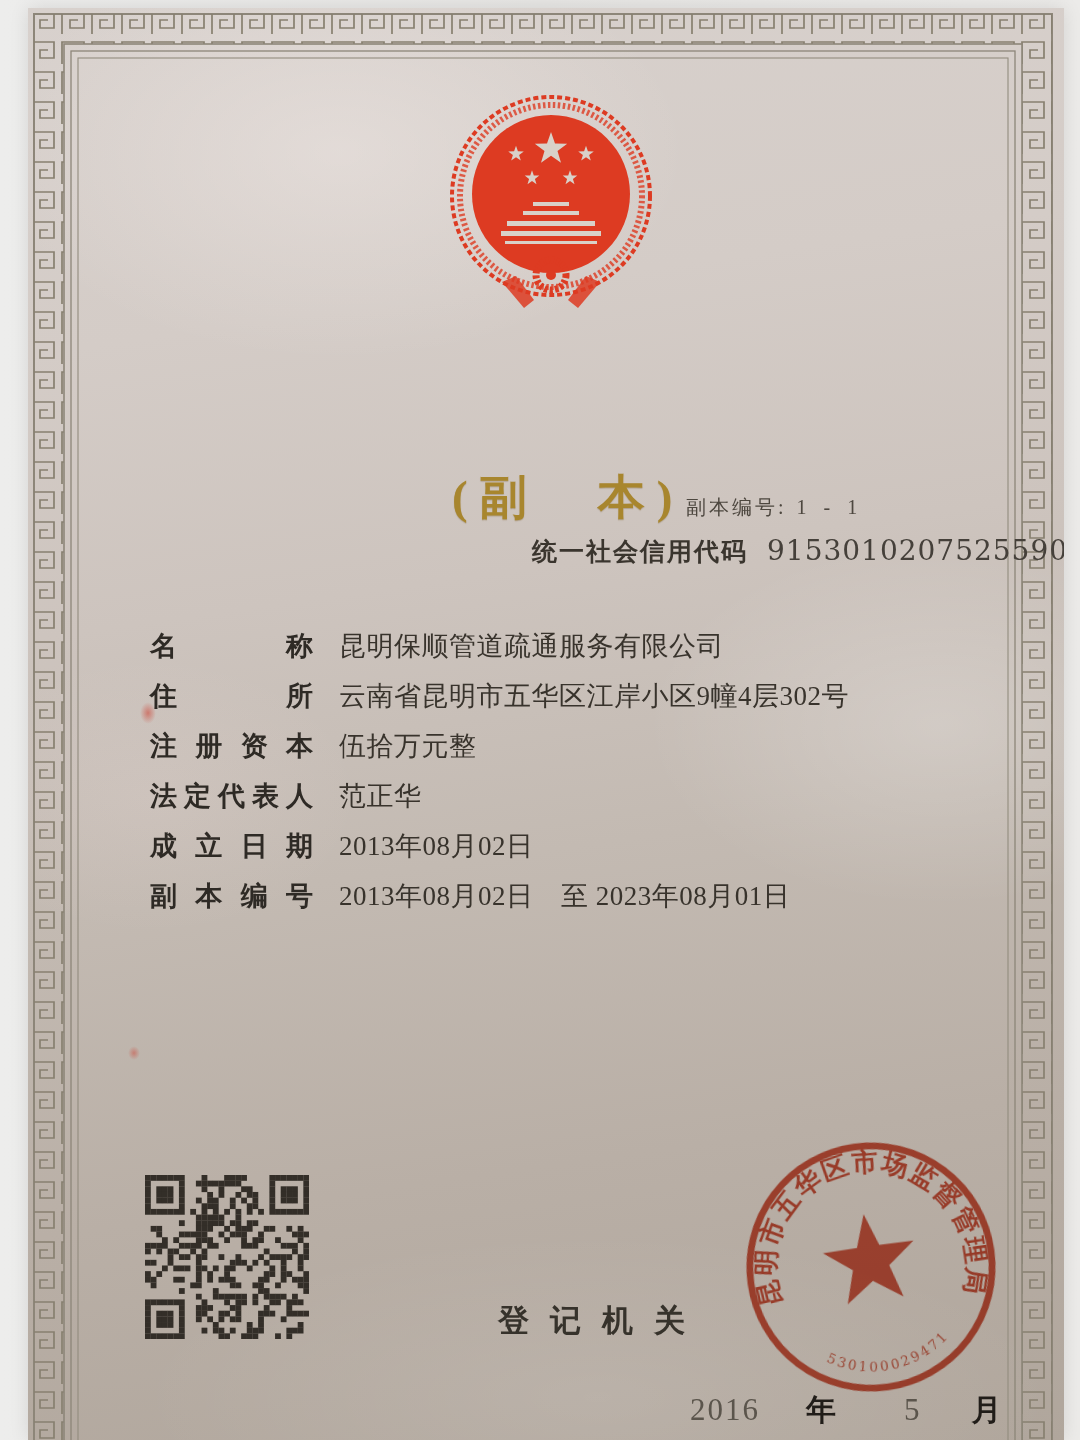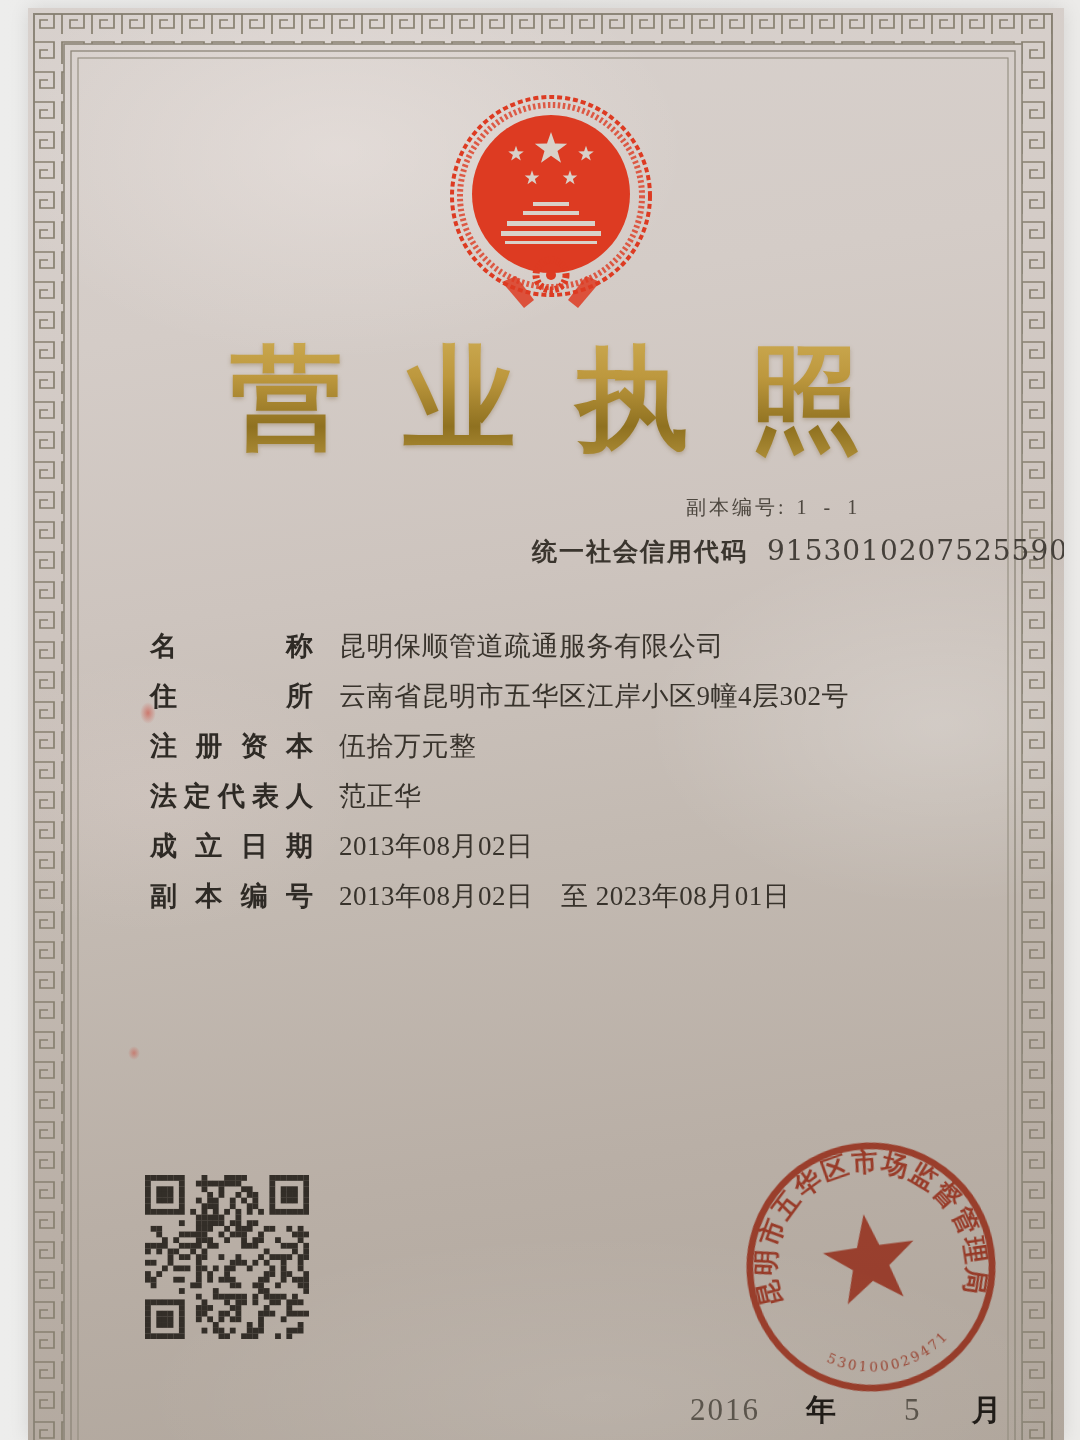--- a/index.html
+++ b/index.html
@@ -100,22 +100,22 @@
       <rect x="61" y="147" width="92" height="3"></rect>
     </g>
     <g stroke="#dd3b22" fill="none">
       <circle cx="107" cy="181" r="15" stroke-width="7" stroke-dasharray="3.2 2.2"></circle>
     </g>
     <circle cx="107" cy="181" r="5" fill="#dd3b22"></circle>
     <path d="M58 188 L80 214 L90 206 L72 182 Z" fill="#dd3b22" opacity=".85"></path>
     <path d="M156 188 L134 214 L124 206 L142 182 Z" fill="#dd3b22" opacity=".85"></path>
   </svg>
 
-  <div class="title">营业执照</div>
-
+
+  <div class="subtitle">(副　本)</div>
   <div class="copy-number"><span>副本编号:</span><b>1 - 1</b></div>
 
   <div class="credit-line">
     <span class="credit-label">统一社会信用代码</span>
     <span class="credit-code">91530102075255905K</span>
   </div>
 
   <div class="fields">
     <div class="f-row">
       <span class="f-label">名称</span>
@@ -507,20 +507,21 @@
       <rect x="33.93" y="158.34" width="5.81" height="5.81" fill="#332e28"></rect>
       <rect x="73.52" y="158.34" width="5.81" height="5.81" fill="#332e28"></rect>
       <rect x="79.17" y="158.34" width="5.81" height="5.81" fill="#332e28"></rect>
       <rect x="96.14" y="158.34" width="5.81" height="5.81" fill="#332e28"></rect>
       <rect x="101.79" y="158.34" width="5.81" height="5.81" fill="#332e28"></rect>
       <rect x="107.45" y="158.34" width="5.81" height="5.81" fill="#332e28"></rect>
       <rect x="130.07" y="158.34" width="5.81" height="5.81" fill="#332e28"></rect>
       <rect x="141.38" y="158.34" width="5.81" height="5.81" fill="#332e28"></rect>
     </svg>
 
+  <div class="reg-authority">登记机关</div>
 
   <svg class="stamp" viewBox="0 0 270 270">
     <defs>
       <path id="arcTop" d="M47.5 163.4 A 92 92 0 1 1 222.5 163.4" fill="none"></path>
       <path id="arcBot" d="M73.4 213.8 A 100 100 0 0 0 196.6 213.8" fill="none"></path>
       <polygon id="sealStar" points="0,-17 -4,-5.5 -16.2,-5.3 -6.5,2.1 -10,13.8 0,6.8 10,13.8 6.5,2.1 16.2,-5.3 4,-5.5"></polygon>
     </defs>
     <circle cx="135" cy="135" r="116" fill="none" stroke="#cf4328" stroke-width="6.5" opacity=".92"></circle>
     <use href="#sealStar" transform="translate(135,130) scale(2.7)" fill="#cf4328" opacity=".9"></use>
     <text font-size="25" font-weight="700" fill="#cf4328" letter-spacing="2" opacity=".95" font-family="Liberation Serif, DejaVu Serif, serif">

